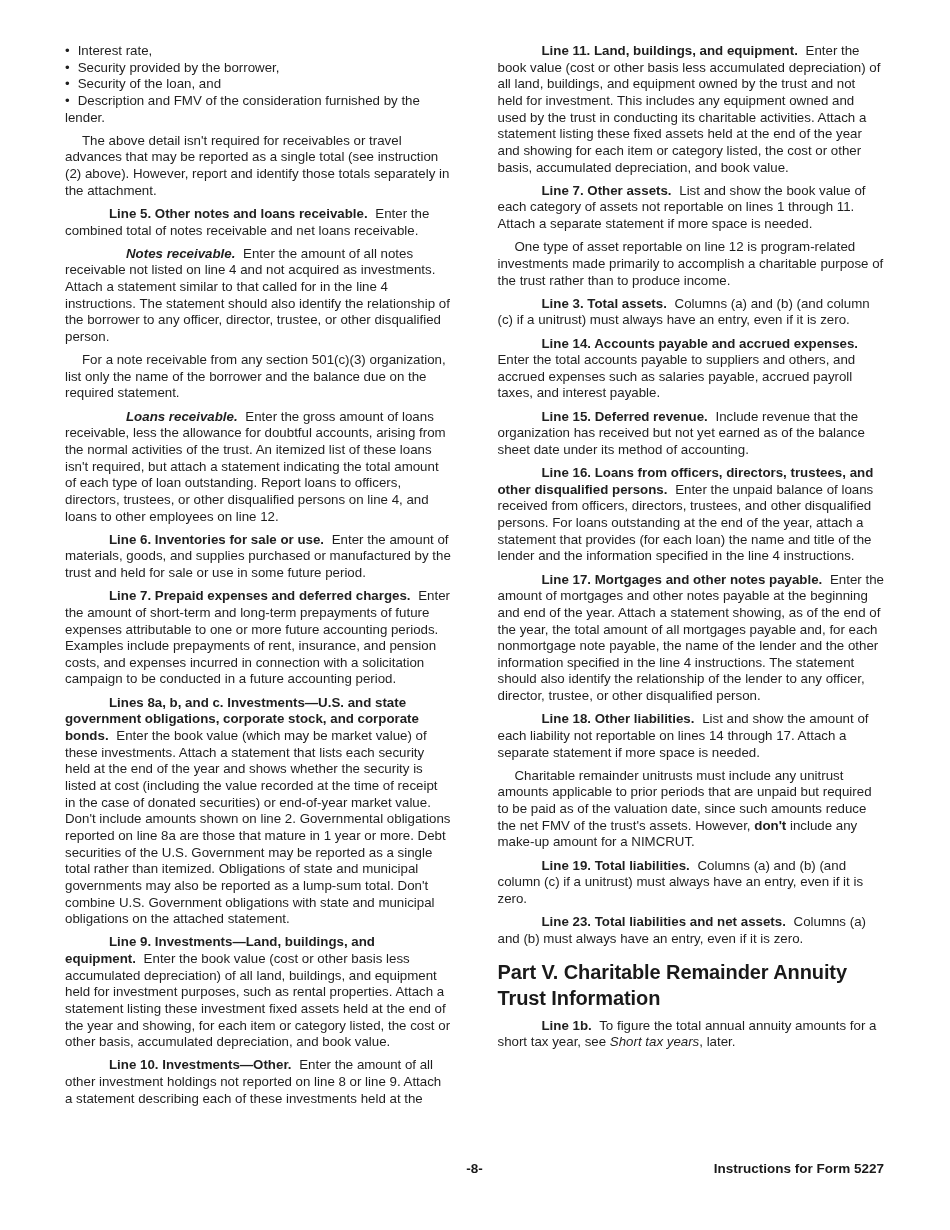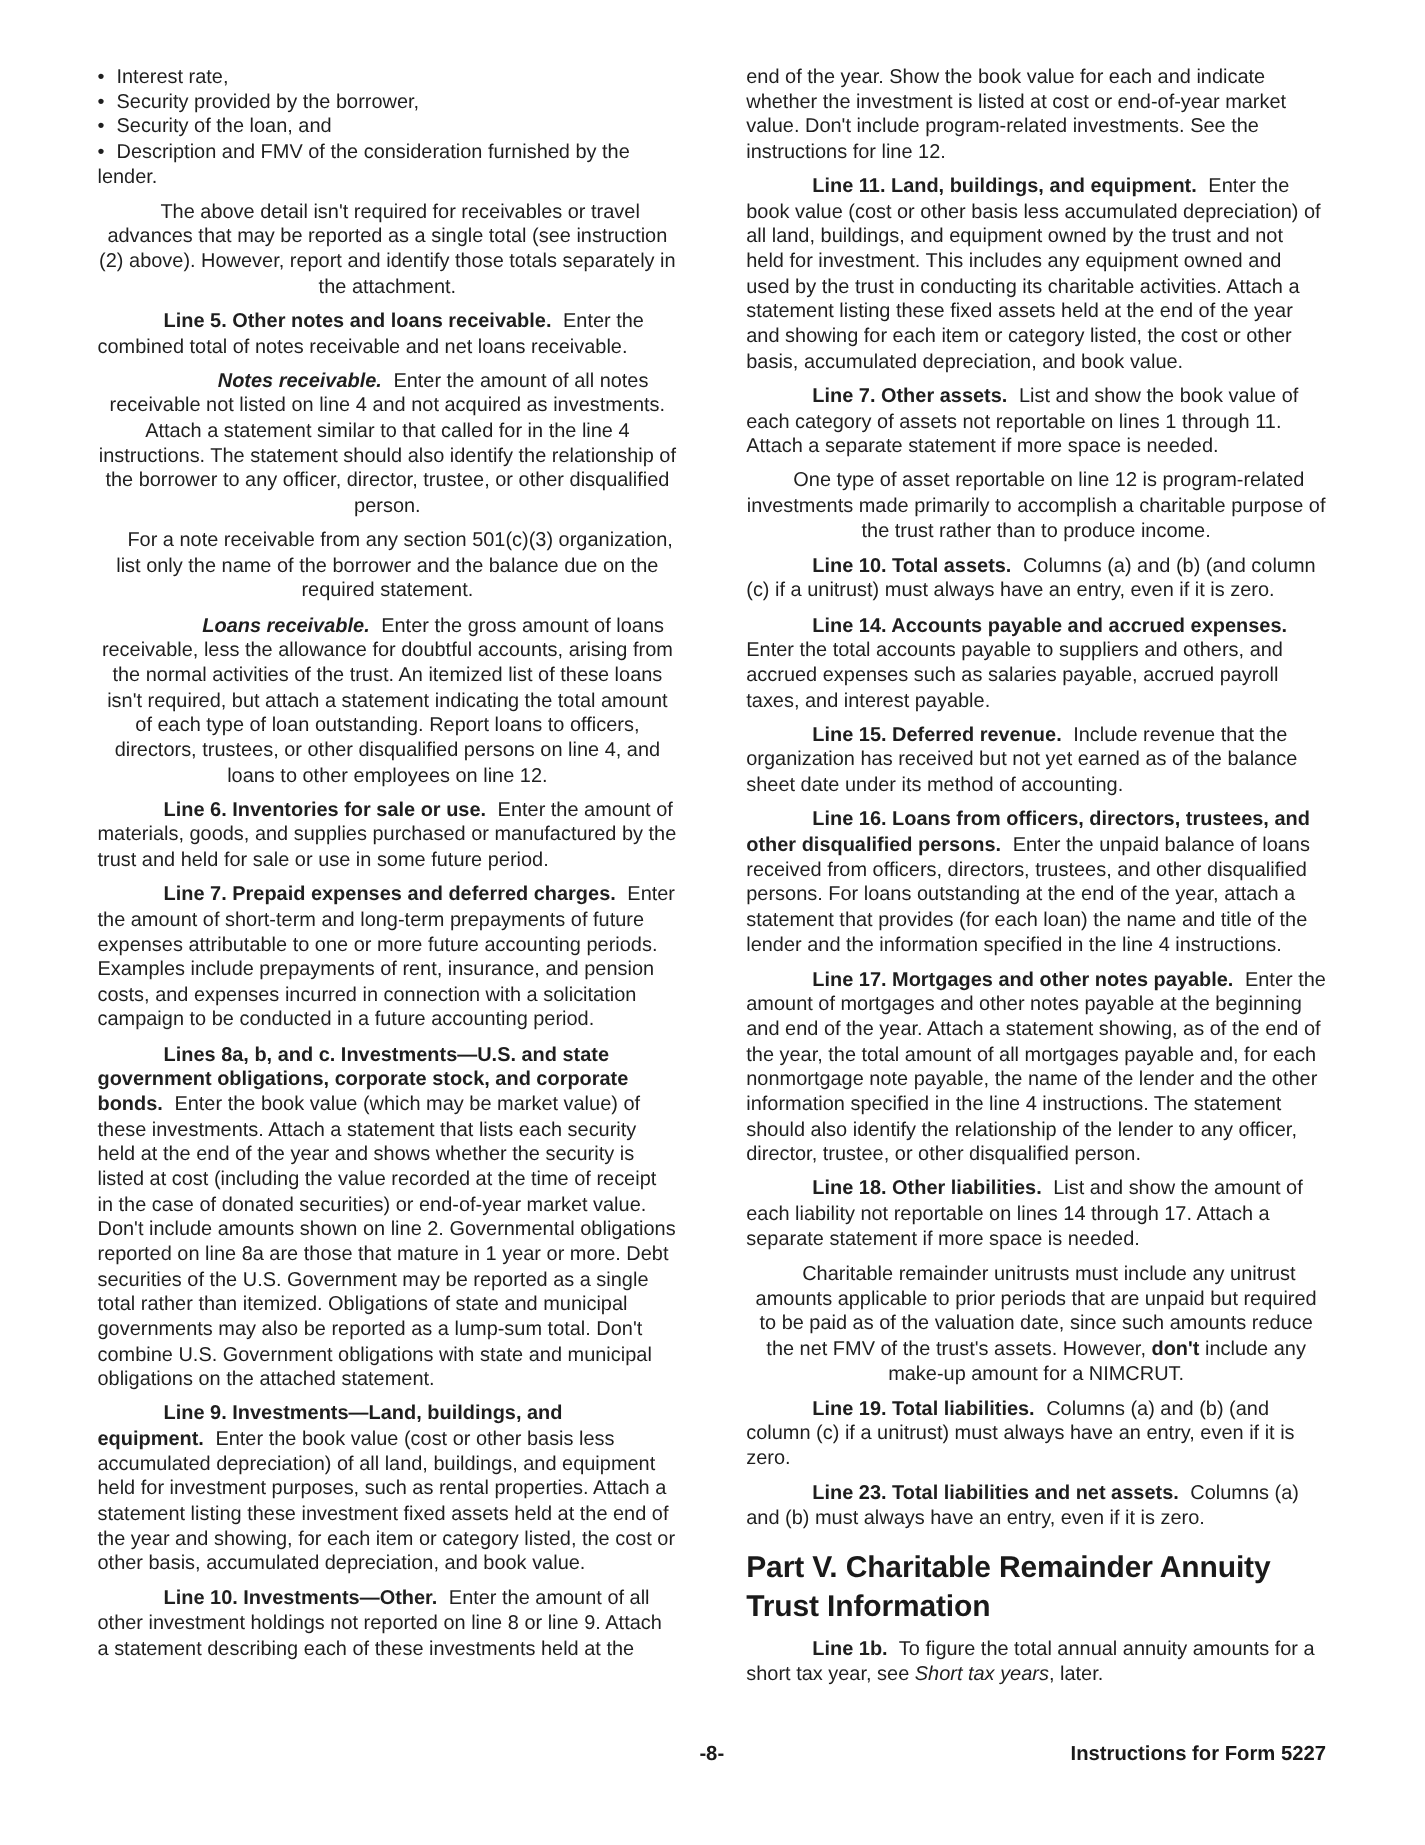--- a/index.html
+++ b/index.html
@@ -26,21 +26,21 @@
   }
   .column {
     width: 395px;
     font-size: 13.3px;
     line-height: 16.65px;
     text-align: left;
   }
   .blk { margin: 6.5px 0 0 0; }
   .column .blk:first-child { margin-top: 0; }
   .blk.bullet { margin-top: 0; }
-  .blk.indent { text-indent: 17px; text-align: center; }
+  .blk.indent { text-indent: 17px; }
   .b  { font-weight: 700; }
   .bi { font-weight: 700; font-style: italic; }
   .i  { font-style: italic; }
   .n  { }
   .blk > .b:first-child, .blk > .bi:first-child { margin-right: 4px; margin-left: 44px; }
   .bullet-glyph { padding-right: 8px; }
   h2.part-heading {
     font-size: 20px;
     line-height: 26px;
     font-weight: 700;
@@ -83,25 +83,24 @@
         <p class="blk para indent"><span class="bi">Notes receivable.</span><span class="n"> Enter the amount of all notes receivable not listed on line 4 and not acquired as investments. Attach a statement similar to that called for in the line 4 instructions. The statement should also identify the relationship of the borrower to any officer, director, trustee, or other disqualified person.</span></p>
         <p class="blk para indent"><span class="n">For a note receivable from any section 501(c)(3) organization, list only the name of the borrower and the balance due on the required statement.</span></p>
         <p class="blk para indent"><span class="bi">Loans receivable.</span><span class="n"> Enter the gross amount of loans receivable, less the allowance for doubtful accounts, arising from the normal activities of the trust. An itemized list of these loans isn't required, but attach a statement indicating the total amount of each type of loan outstanding. Report loans to officers, directors, trustees, or other disqualified persons on line 4, and loans to other employees on line 12.</span></p>
         <p class="blk heading-para"><span class="b">Line 6. Inventories for sale or use.</span><span class="n"> Enter the amount of materials, goods, and supplies purchased or manufactured by the trust and held for sale or use in some future period.</span></p>
         <p class="blk heading-para"><span class="b">Line 7. Prepaid expenses and deferred charges.</span><span class="n"> Enter the amount of short-term and long-term prepayments of future expenses attributable to one or more future accounting periods. Examples include prepayments of rent, insurance, and pension costs, and expenses incurred in connection with a solicitation campaign to be conducted in a future accounting period.</span></p>
         <p class="blk heading-para"><span class="b">Lines 8a, b, and c. Investments—U.S. and state government obligations, corporate stock, and corporate bonds.</span><span class="n"> Enter the book value (which may be market value) of these investments. Attach a statement that lists each security held at the end of the year and shows whether the security is listed at cost (including the value recorded at the time of receipt in the case of donated securities) or end-of-year market value. Don't include amounts shown on line 2. Governmental obligations reported on line 8a are those that mature in 1 year or more. Debt securities of the U.S. Government may be reported as a single total rather than itemized. Obligations of state and municipal governments may also be reported as a lump-sum total. Don't combine U.S. Government obligations with state and municipal obligations on the attached statement.</span></p>
         <p class="blk heading-para"><span class="b">Line 9. Investments—Land, buildings, and equipment.</span><span class="n"> Enter the book value (cost or other basis less accumulated depreciation) of all land, buildings, and equipment held for investment purposes, such as rental properties. Attach a statement listing these investment fixed assets held at the end of the year and showing, for each item or category listed, the cost or other basis, accumulated depreciation, and book value.</span></p>
         <p class="blk heading-para"><span class="b">Line 10. Investments—Other.</span><span class="n"> Enter the amount of all other investment holdings not reported on line 8 or line 9. Attach a statement describing each of these investments held at the</span></p>
       </div>
     <div class="column" id="col-1">
-        <p class="blk para"><span class="n">end of the year. Show the book value for each and indicate whether the investment is listed at cost or end-of-year market value. Don't include program-related investments. See the instructions for line 12.</span></p>
         <p class="blk heading-para"><span class="b">Line 11. Land, buildings, and equipment.</span><span class="n"> Enter the book value (cost or other basis less accumulated depreciation) of all land, buildings, and equipment owned by the trust and not held for investment. This includes any equipment owned and used by the trust in conducting its charitable activities. Attach a statement listing these fixed assets held at the end of the year and showing for each item or category listed, the cost or other basis, accumulated depreciation, and book value.</span></p>
         <p class="blk heading-para"><span class="b">Line 7. Other assets.</span><span class="n"> List and show the book value of each category of assets not reportable on lines 1 through 11. Attach a separate statement if more space is needed.</span></p>
         <p class="blk para indent"><span class="n">One type of asset reportable on line 12 is program-related investments made primarily to accomplish a charitable purpose of the trust rather than to produce income.</span></p>
-        <p class="blk heading-para"><span class="b">Line 10. Total assets.</span><span class="n"> Columns (a) and (b) (and column (c) if a unitrust) must always have an entry, even if it is zero.</span></p>
+        <p class="blk heading-para"><span class="b">Line 3. Total assets.</span><span class="n"> Columns (a) and (b) (and column (c) if a unitrust) must always have an entry, even if it is zero.</span></p>
         <p class="blk heading-para"><span class="b">Line 14. Accounts payable and accrued expenses.</span><span class="n"> Enter the total accounts payable to suppliers and others, and accrued expenses such as salaries payable, accrued payroll taxes, and interest payable.</span></p>
         <p class="blk heading-para"><span class="b">Line 15. Deferred revenue.</span><span class="n"> Include revenue that the organization has received but not yet earned as of the balance sheet date under its method of accounting.</span></p>
         <p class="blk heading-para"><span class="b">Line 16. Loans from officers, directors, trustees, and other disqualified persons.</span><span class="n"> Enter the unpaid balance of loans received from officers, directors, trustees, and other disqualified persons. For loans outstanding at the end of the year, attach a statement that provides (for each loan) the name and title of the lender and the information specified in the line 4 instructions.</span></p>
         <p class="blk heading-para"><span class="b">Line 17. Mortgages and other notes payable.</span><span class="n"> Enter the amount of mortgages and other notes payable at the beginning and end of the year. Attach a statement showing, as of the end of the year, the total amount of all mortgages payable and, for each nonmortgage note payable, the name of the lender and the other information specified in the line 4 instructions. The statement should also identify the relationship of the lender to any officer, director, trustee, or other disqualified person.</span></p>
         <p class="blk heading-para"><span class="b">Line 18. Other liabilities.</span><span class="n"> List and show the amount of each liability not reportable on lines 14 through 17. Attach a separate statement if more space is needed.</span></p>
         <p class="blk para indent"><span class="n">Charitable remainder unitrusts must include any unitrust amounts applicable to prior periods that are unpaid but required to be paid as of the valuation date, since such amounts reduce the net FMV of the trust's assets. However, </span><span class="b">don't</span><span class="n"> include any make-up amount for a NIMCRUT.</span></p>
         <p class="blk heading-para"><span class="b">Line 19. Total liabilities.</span><span class="n"> Columns (a) and (b) (and column (c) if a unitrust) must always have an entry, even if it is zero.</span></p>
         <p class="blk heading-para"><span class="b">Line 23. Total liabilities and net assets.</span><span class="n"> Columns (a) and (b) must always have an entry, even if it is zero.</span></p>
         <h2 class="part-heading"><span class="n">Part V. Charitable Remainder Annuity Trust Information</span></h2>
         <p class="blk heading-para"><span class="b">Line 1b.</span><span class="n"> To figure the total annual annuity amounts for a short tax year, see </span><span class="i">Short tax years</span><span class="n">, later.</span></p>

